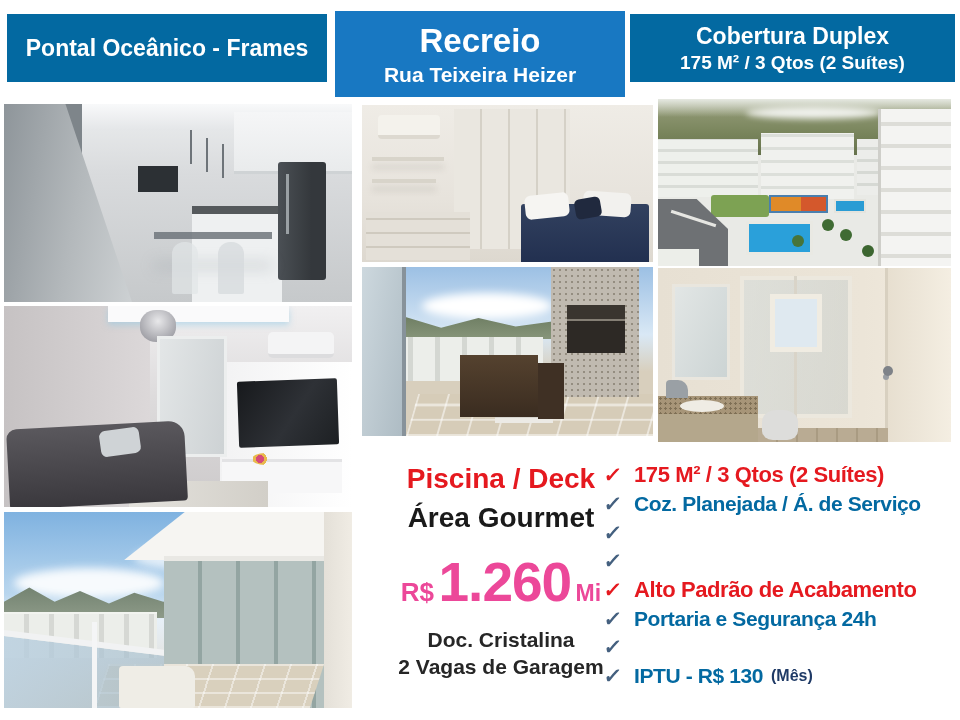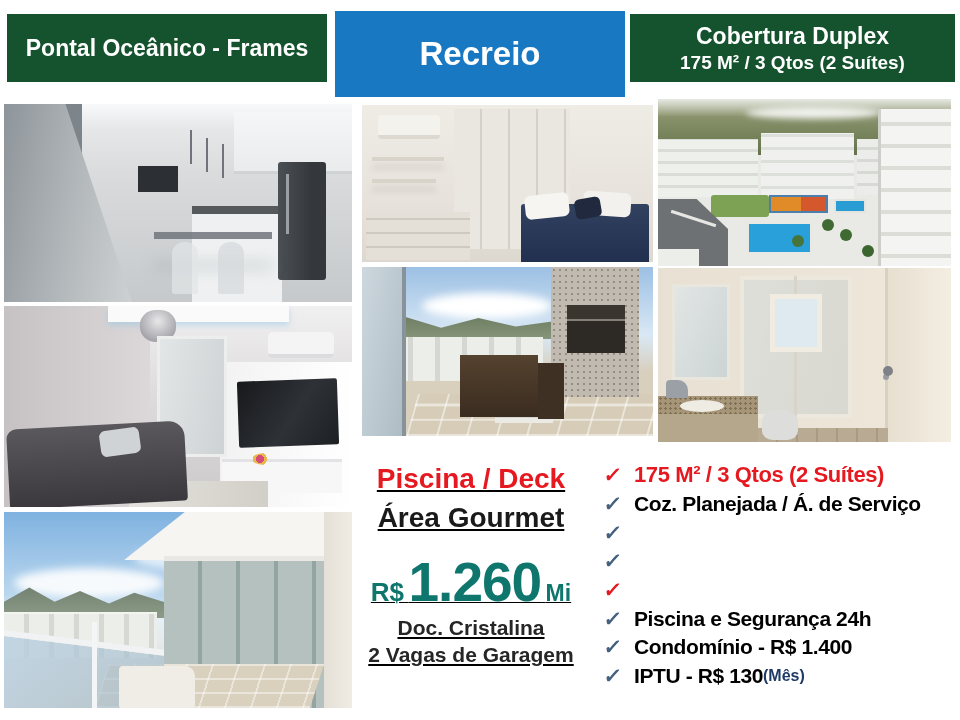--- a/index.html
+++ b/index.html
@@ -4,21 +4,21 @@
 <title>Listing Flyer</title>
 <style>
   * { margin:0; padding:0; box-sizing:border-box; }
   html,body { background:#ffffff; }
   body { font-family:"Liberation Sans", sans-serif; }
   #page { position:relative; width:960px; height:720px; background:#ffffff; overflow:hidden; }
 
   
   .hdr { position:absolute; display:flex; flex-direction:column; justify-content:center;
          align-items:center; text-align:center; color:#fff; }
-  .hdr-black { background:#14532d; }
+  .hdr-black { background:#0369a1; }
   #hdr-left  { left:7px;  top:14px; width:320px; height:68px; }
   #hdr-right { left:630px; top:14px; width:325px; height:68px; }
   #hdr-center{ left:335px; top:11px; width:290px; height:86px; background:#1878c2; }
   .hdr .l1 { font-weight:bold; font-size:23px; line-height:1.25; }
   .hdr .l2 { font-weight:bold; font-size:19px; line-height:1.25; }
   #hdr-center .l1 { font-size:33px; }
   #hdr-center .l2 { font-size:21px; }
 
   
   .photo { position:absolute; overflow:hidden; background:#ccc; }
@@ -165,51 +165,52 @@
   .r2-counter { left:0; bottom:28px; width:100px; height:18px;
                 background-color:#a79578; background-image:radial-gradient(circle,#7e6f55 1px,transparent 1.3px); background-size:5px 5px; }
   .r2-sink { left:22px; bottom:30px; width:44px; height:12px; border-radius:50%; background:#efece4; }
   .r2-faucet { left:8px; bottom:44px; width:22px; height:18px; border-radius:4px 10px 0 0; background:#9aa0a5; }
   .r2-cabinet { left:0; bottom:0; width:100px; height:28px; background:#b4a78c; }
   .r2-toilet { left:104px; bottom:2px; width:36px; height:30px; border-radius:40% 40% 30% 30%; background:#dddddb; }
   .r2-floor { left:100px; bottom:0; width:130px; height:14px;
               background:repeating-linear-gradient(90deg,#b9ab93 0 18px,#a99b82 18px 20px); }
 
   
-  #price-block { position:absolute; left:346px; top:462px; width:250px; text-align:center;text-decoration:underline; }
+  #price-block { position:absolute; left:376px; top:462px; width:250px; text-align:center; }
   .pb-red   { color:#e5191f; font-weight:bold; font-size:28px; line-height:1.2; margin-bottom:5px; }
   .pb-black { color:#1a1a1a; font-weight:bold; font-size:28px; line-height:1.2; margin-bottom:3px; }
   .pb-hl    { display:inline-block; background:#ffff00; color:#1a1a1a; font-weight:bold; font-size:28px;
               line-height:1.2; padding:1px 7px; }
-  #price-line { margin-top:16px; margin-bottom:0; color:#0f766e; font-weight:bold; white-space:nowrap; }
+  #price-line { margin-top:16px; margin-bottom:12px; color:#ec4899; font-weight:bold; white-space:nowrap; }
   #price-line .cur  { font-size:26px; }
   #price-line .amt  { font-size:55px; letter-spacing:-1px; }
   #price-line .unit { font-size:23px; }
   .pb-gray { color:#262626; font-weight:bold; font-size:21px; line-height:1.3; }
 
   
   #checklist { position:absolute; left:596px; top:461px; width:362px; }
   .check-row { display:flex; align-items:center; height:28.7px; white-space:nowrap; }
   .check-row .mark { width:38px; font-size:21px; font-weight:bold; color:#44607f; text-align:left;
                      padding-left:8px; transform:skewX(-8deg); }
-  .check-row .txt { font-size:21px; font-weight:bold; color:#000000; letter-spacing:-0.4px; }
-  .check-row .sfx { font-size:16px; font-weight:bold; color:#1f3a66; margin-left:0; }
+  .check-row .txt { font-size:21px; font-weight:bold; color:#0369a1; letter-spacing:-0.4px; }
+  .check-row .sfx { font-size:16px; font-weight:bold; color:#1f3a66; margin-left:8px; }
   .check-row.red .mark, .check-row.red .txt { color:#e5191f; }
   .check-row.red .txt { font-size:22px; }
 </style>
 </head>
 <body>
 
 <div id="page">
 
   <div id="hdr-left" class="hdr hdr-black">
     <div class="l1">Pontal Oceânico - Frames</div>
   </div>
   <div id="hdr-center" class="hdr">
     <div class="l1">Recreio</div>
+    <div class="l2">Rua Teixeira Heizer</div>
   </div>
   <div id="hdr-right" class="hdr hdr-black">
     <div class="l1">Cobertura Duplex</div>
     <div class="l2">175 M²  / 3 Qtos (2 Suítes)</div>
   </div>
 
   <div id="ph-l1" class="photo">
     <div class="l1-ceiling"></div>
     <div class="l1-stairtop"></div>
     <div class="l1-stair"></div>
@@ -333,28 +334,28 @@
       <span class="txt">Coz. Planejada / Á. de Serviço</span>
     </div>
     <div class="check-row">
       <span class="mark">✓</span>
     </div>
     <div class="check-row">
       <span class="mark">✓</span>
     </div>
     <div class="check-row red">
       <span class="mark">✓</span>
-    </div>
-    <div class="check-row">
-      <span class="mark">✓</span>
-      <span class="txt">Piscina e Segurança 24h</span>
-    </div>
-    <div class="check-row">
-      <span class="mark">✓</span>
-      <span class="txt">Condomínio - R$ 1.400</span>
+      <span class="txt">Alto Padrão de Acabamento</span>
+    </div>
+    <div class="check-row">
+      <span class="mark">✓</span>
+      <span class="txt">Portaria e Segurança 24h</span>
+    </div>
+    <div class="check-row">
+      <span class="mark">✓</span>
     </div>
     <div class="check-row">
       <span class="mark">✓</span>
       <span class="txt">IPTU - R$ 130</span>
       <span class="sfx">(Mês)</span>
     </div>
   </div>
 
 </div>
 

